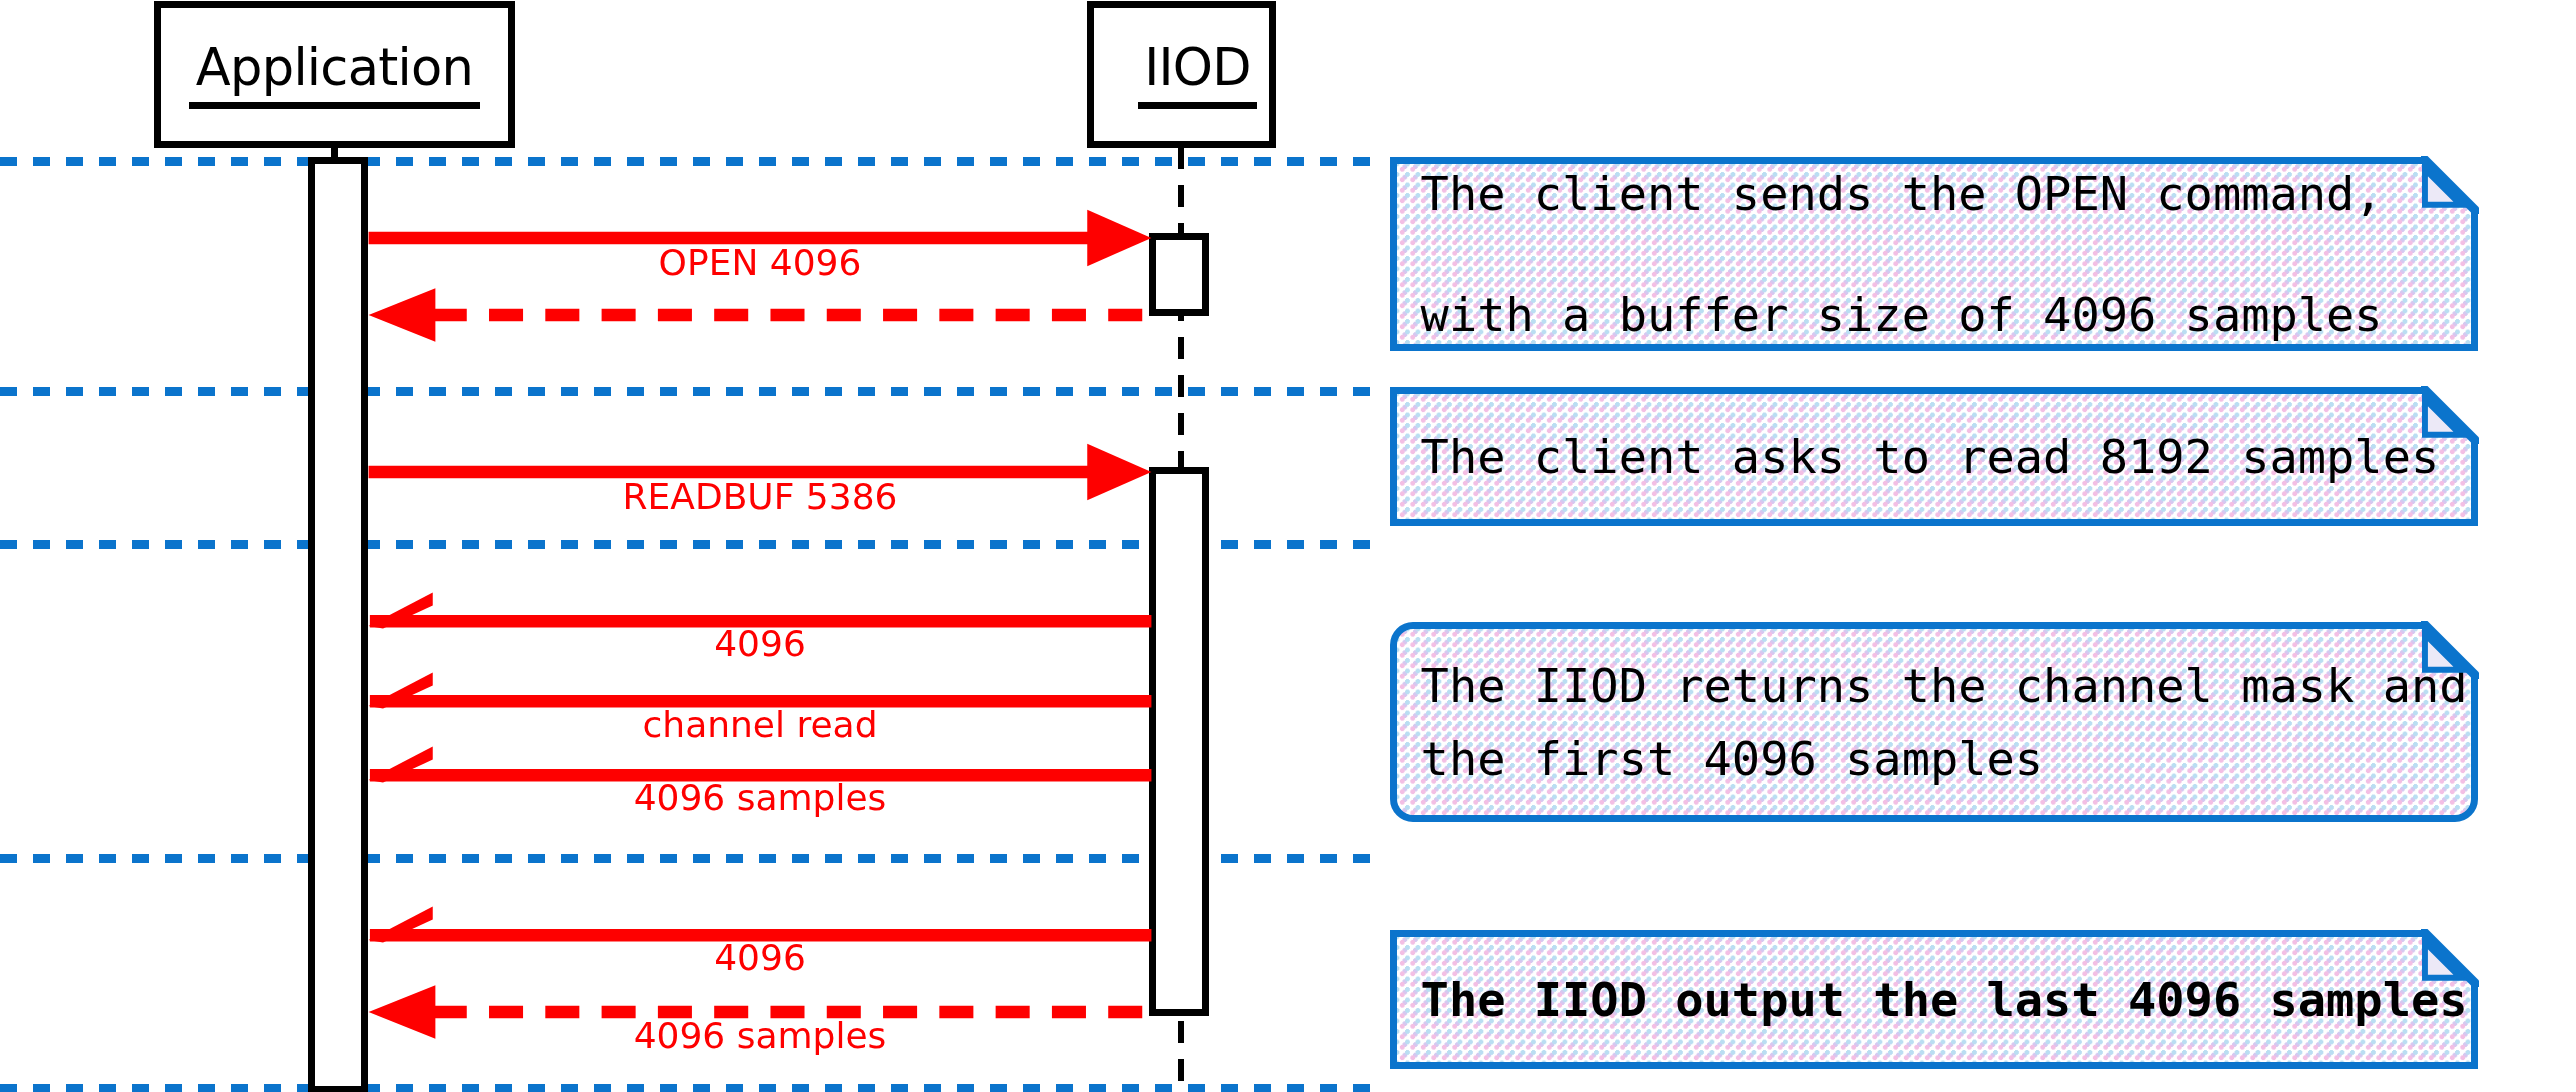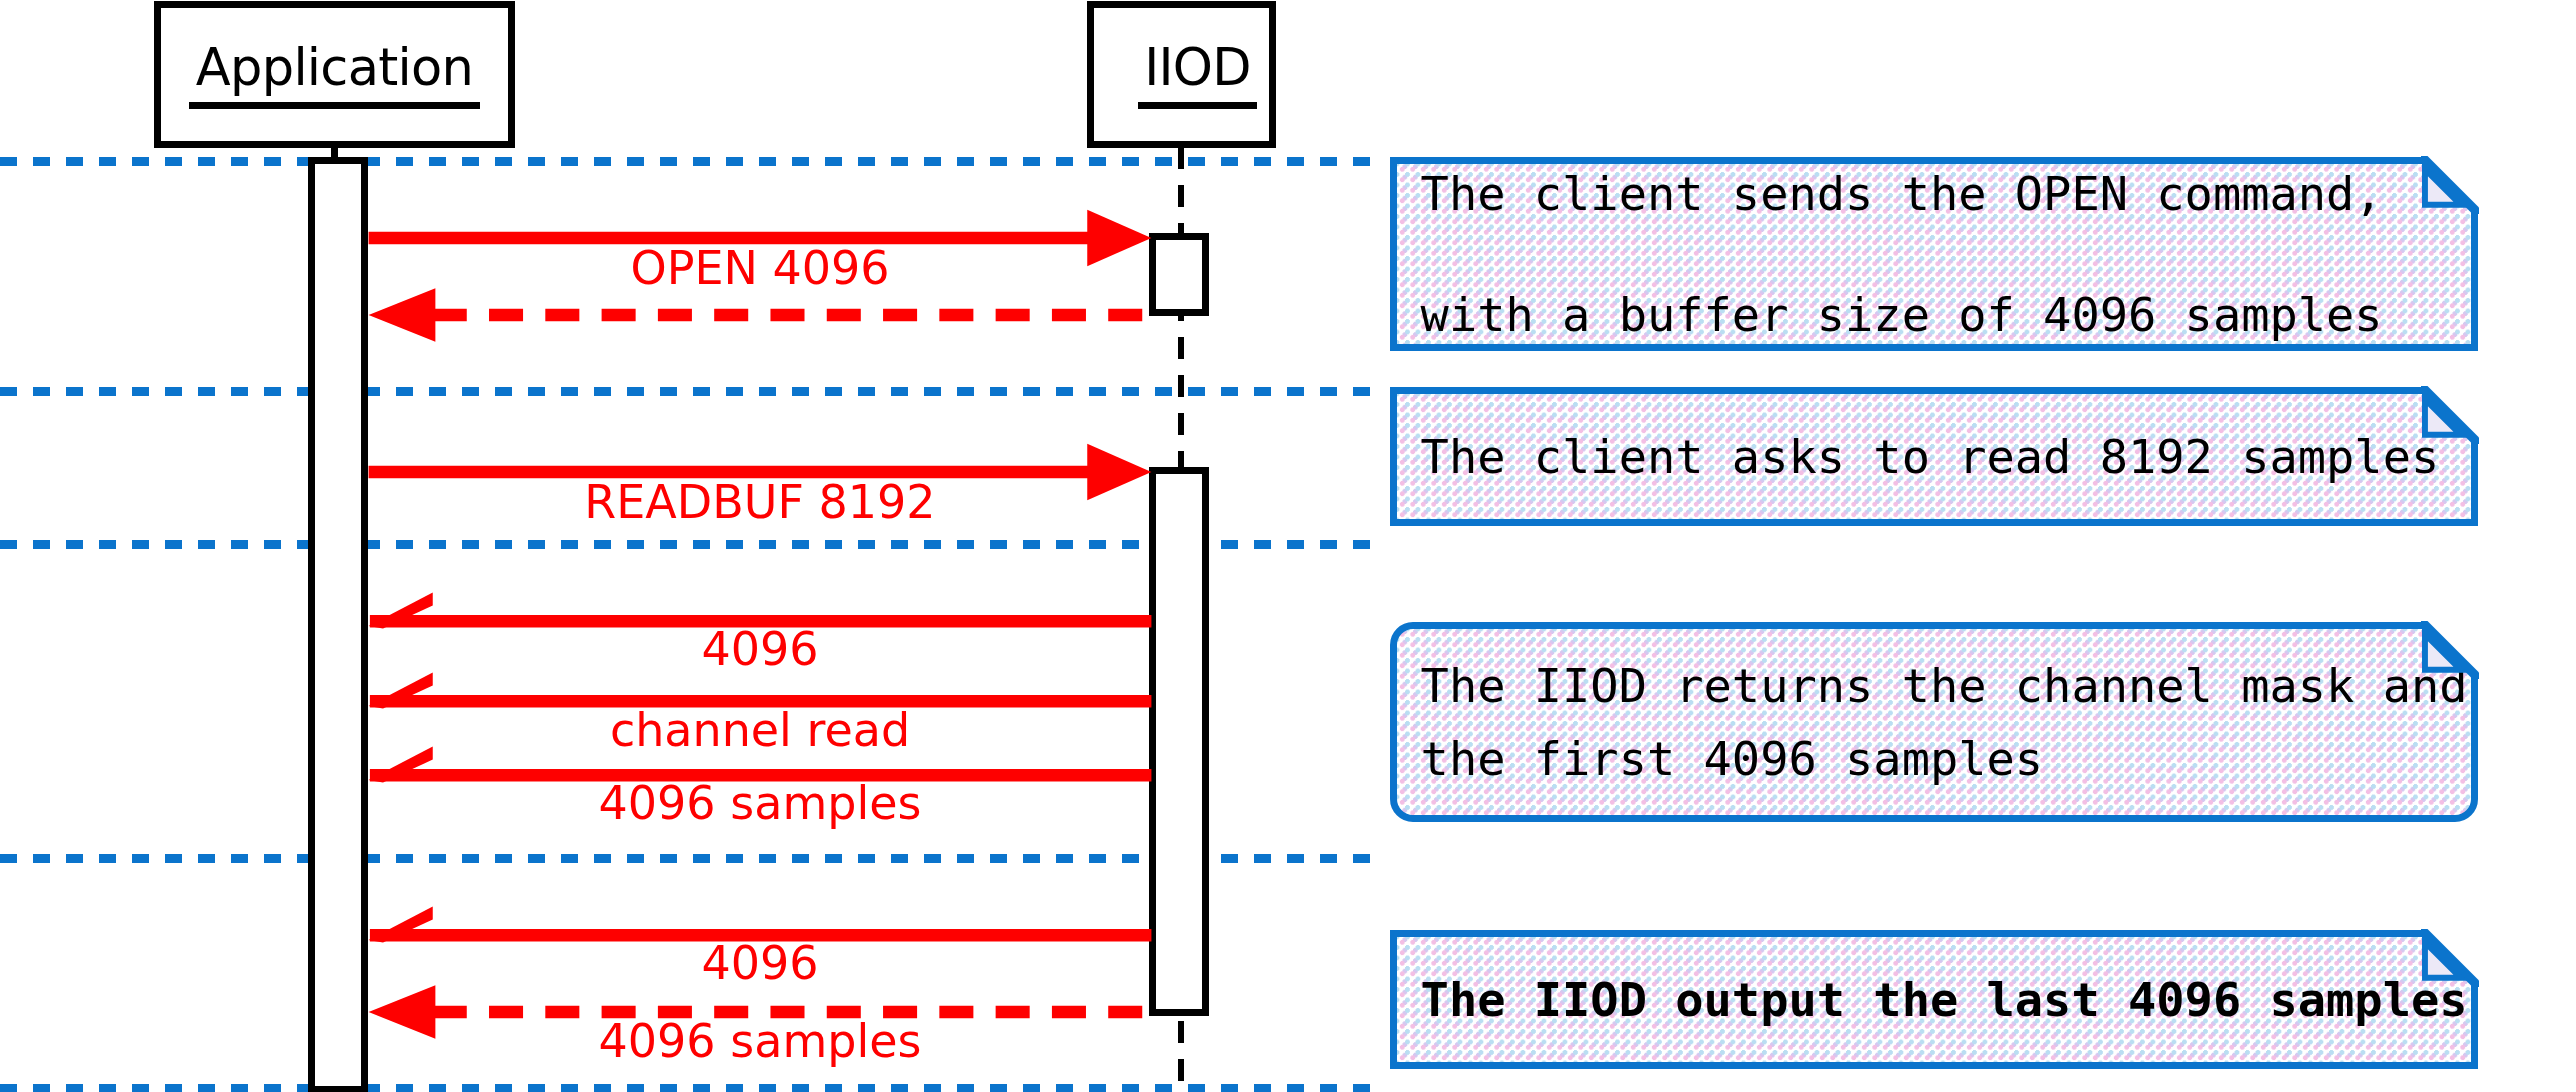--- a/index.html
+++ b/index.html
@@ -38,21 +38,21 @@
   .activation{
     position:absolute;background:#fff;border:7.2px solid #000;
     box-sizing:border-box;z-index:2;
   }
   
   .arrow{position:absolute;left:368px;width:784px;height:72px;z-index:4;}
   .arrow svg{display:block;width:784px;height:72px;}
   
   .msg-label{
     position:absolute;left:368px;width:784px;text-align:center;
-    color:#fe0000;font-size:46px;line-height:1.0;z-index:4;
+    color:#fe0000;font-size:36px;line-height:1.0;z-index:4;
     font-family:"DejaVu Sans", sans-serif;
   }
   
   .note{
     position:absolute;left:1390px;width:1088px;box-sizing:border-box;
     border:7.9px solid #0b74cc;
     background-color:#ffffff;
     background-image:
       radial-gradient(circle,#f3bfe4 30%,transparent 32%),
       radial-gradient(circle,#badef2 30%,transparent 32%),
@@ -145,21 +145,21 @@
   </div>
 
   <div class="arrow" style="top:976px">
     <svg viewBox="0 0 1196 110">
         <polygon points="0,55 102,14 102,96" fill="#fe0000"></polygon>
         <line x1="98" y1="55" x2="1196" y2="55" stroke="#fe0000" stroke-width="19" stroke-dasharray="52 34"></line>
       </svg>
   </div>
 
   <div class="msg-label" style="top:245px">OPEN 4096</div>
-  <div class="msg-label" style="top:479px">READBUF 8192</div>
+  <div class="msg-label" style="top:479px">READBUF 5386</div>
   <div class="msg-label" style="top:626px">4096</div>
   <div class="msg-label" style="top:707px">channel read</div>
   <div class="msg-label" style="top:780px">4096 samples</div>
   <div class="msg-label" style="top:940px">4096</div>
   <div class="msg-label" style="top:1018px">4096 samples</div>
 
   <div class="note" style="top:157px;height:194px;gap:48px;">
     <div class="note-line">The client sends the OPEN command,</div>
     <div class="note-line">with a buffer size of 4096 samples</div>
     <div class="dogear">

